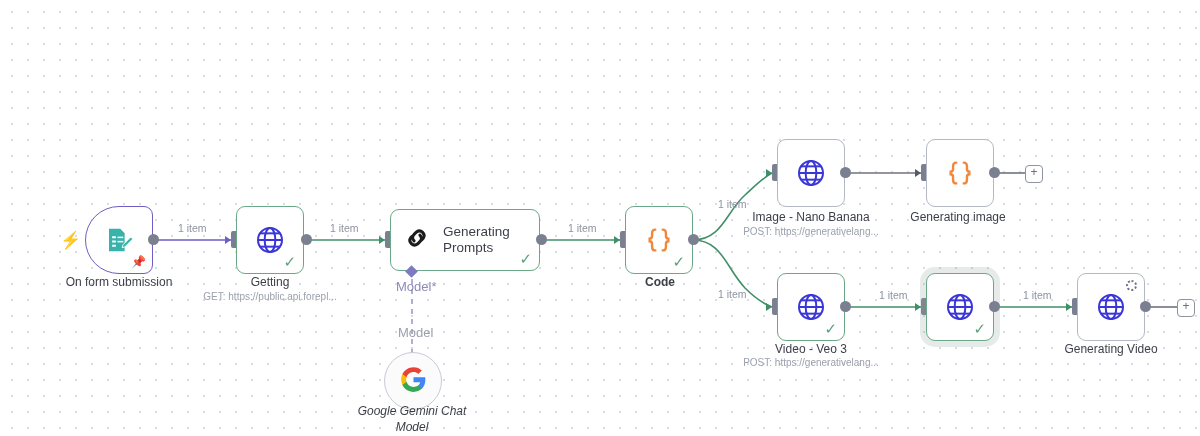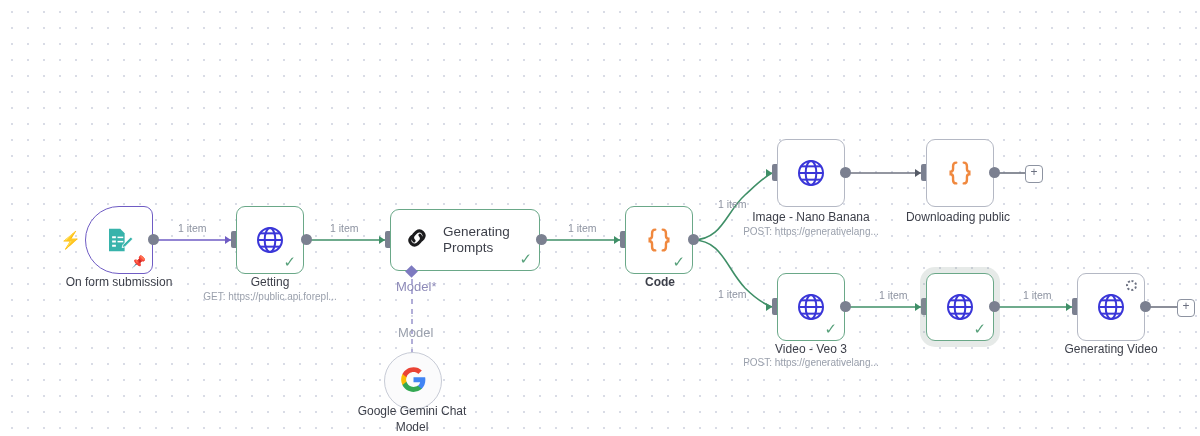--- a/index.html
+++ b/index.html
@@ -191,21 +191,21 @@
   <div class="node sq" style="left:926px;top:139px;">
     <div class="nicon">
       <svg width="32" height="32" viewBox="0 0 24 24" fill="none" stroke="#f0883e" stroke-width="1.8" stroke-linecap="round">
         <path d="M9.2 4.2c-2 0-2.4 1.1-2.4 2.6v2.1c0 1.5-.7 2.2-1.8 2.2v1.8c1.1 0 1.8.7 1.8 2.2v2.1c0 1.5.4 2.6 2.4 2.6"></path>
         <path d="M14.8 4.2c2 0 2.4 1.1 2.4 2.6v2.1c0 1.5.7 2.2 1.8 2.2v1.8c-1.1 0-1.8.7-1.8 2.2v2.1c0 1.5-.4 2.6-2.4 2.6"></path>
       </svg>
     </div>
   </div>
   <div class="outdot" style="left:989px;top:167px;"></div>
   <div class="plusbtn" style="left:1025px;top:165px;">+</div>
-  <div class="caption" style="left:888px;top:209px;width:140px;">Downloading public</div>
+  <div class="caption" style="left:888px;top:209px;width:140px;">Generating image</div>
 
   <div class="arrow g" style="left:766px;top:302.5px;"></div>
   <div class="instub" style="left:772px;top:298px;"></div>
   <div class="node sq ok" style="left:777px;top:273px;">
     <div class="nicon">
       <svg width="32" height="32" viewBox="0 0 24 24" fill="none" stroke="#3a36d8" stroke-width="1.5">
         <circle cx="12" cy="12" r="9"></circle>
           <ellipse cx="12" cy="12" rx="4" ry="9"></ellipse>
         <line x1="3" y1="12" x2="21" y2="12"></line>
           <line x1="4.3" y1="7" x2="19.7" y2="7"></line>
@@ -259,16 +259,16 @@
   <div class="circ" style="left:384px;top:352px;">
     <span>
       <svg width="27" height="27" viewBox="0 0 48 48">
         <path fill="#4285F4" d="M45.1 24.5c0-1.6-.1-3.2-.4-4.7H24v8.9h11.8c-.5 2.7-2.1 5-4.4 6.6v5.5h7.1c4.2-3.8 6.6-9.5 6.6-16.3z"></path>
         <path fill="#34A853" d="M24 46c6 0 11-2 14.6-5.4l-7.1-5.5c-2 1.3-4.5 2.1-7.5 2.1-5.8 0-10.7-3.9-12.4-9.1H4.3v5.7C7.9 41 15.3 46 24 46z"></path>
         <path fill="#FBBC05" d="M11.6 28.1c-.4-1.3-.7-2.7-.7-4.1s.3-2.8.7-4.1v-5.7H4.3C2.8 17.2 2 20.5 2 24s.8 6.8 2.3 9.8l7.3-5.7z"></path>
         <path fill="#EA4335" d="M24 10.8c3.3 0 6.2 1.1 8.5 3.3l6.3-6.3C35 4.2 30 2 24 2 15.3 2 7.9 7 4.3 14.2l7.3 5.7c1.7-5.2 6.6-9.1 12.4-9.1z"></path>
       </svg>
     </span>
   </div>
-  <div class="caption" style="left:342px;top:403px;width:140px;">Google Gemini Chat
+  <div class="caption" style="left:342px;top:403px;width:140px;font-style:italic;">Google Gemini Chat
 Model</div>
 
 </div>
 
 </body></html>

